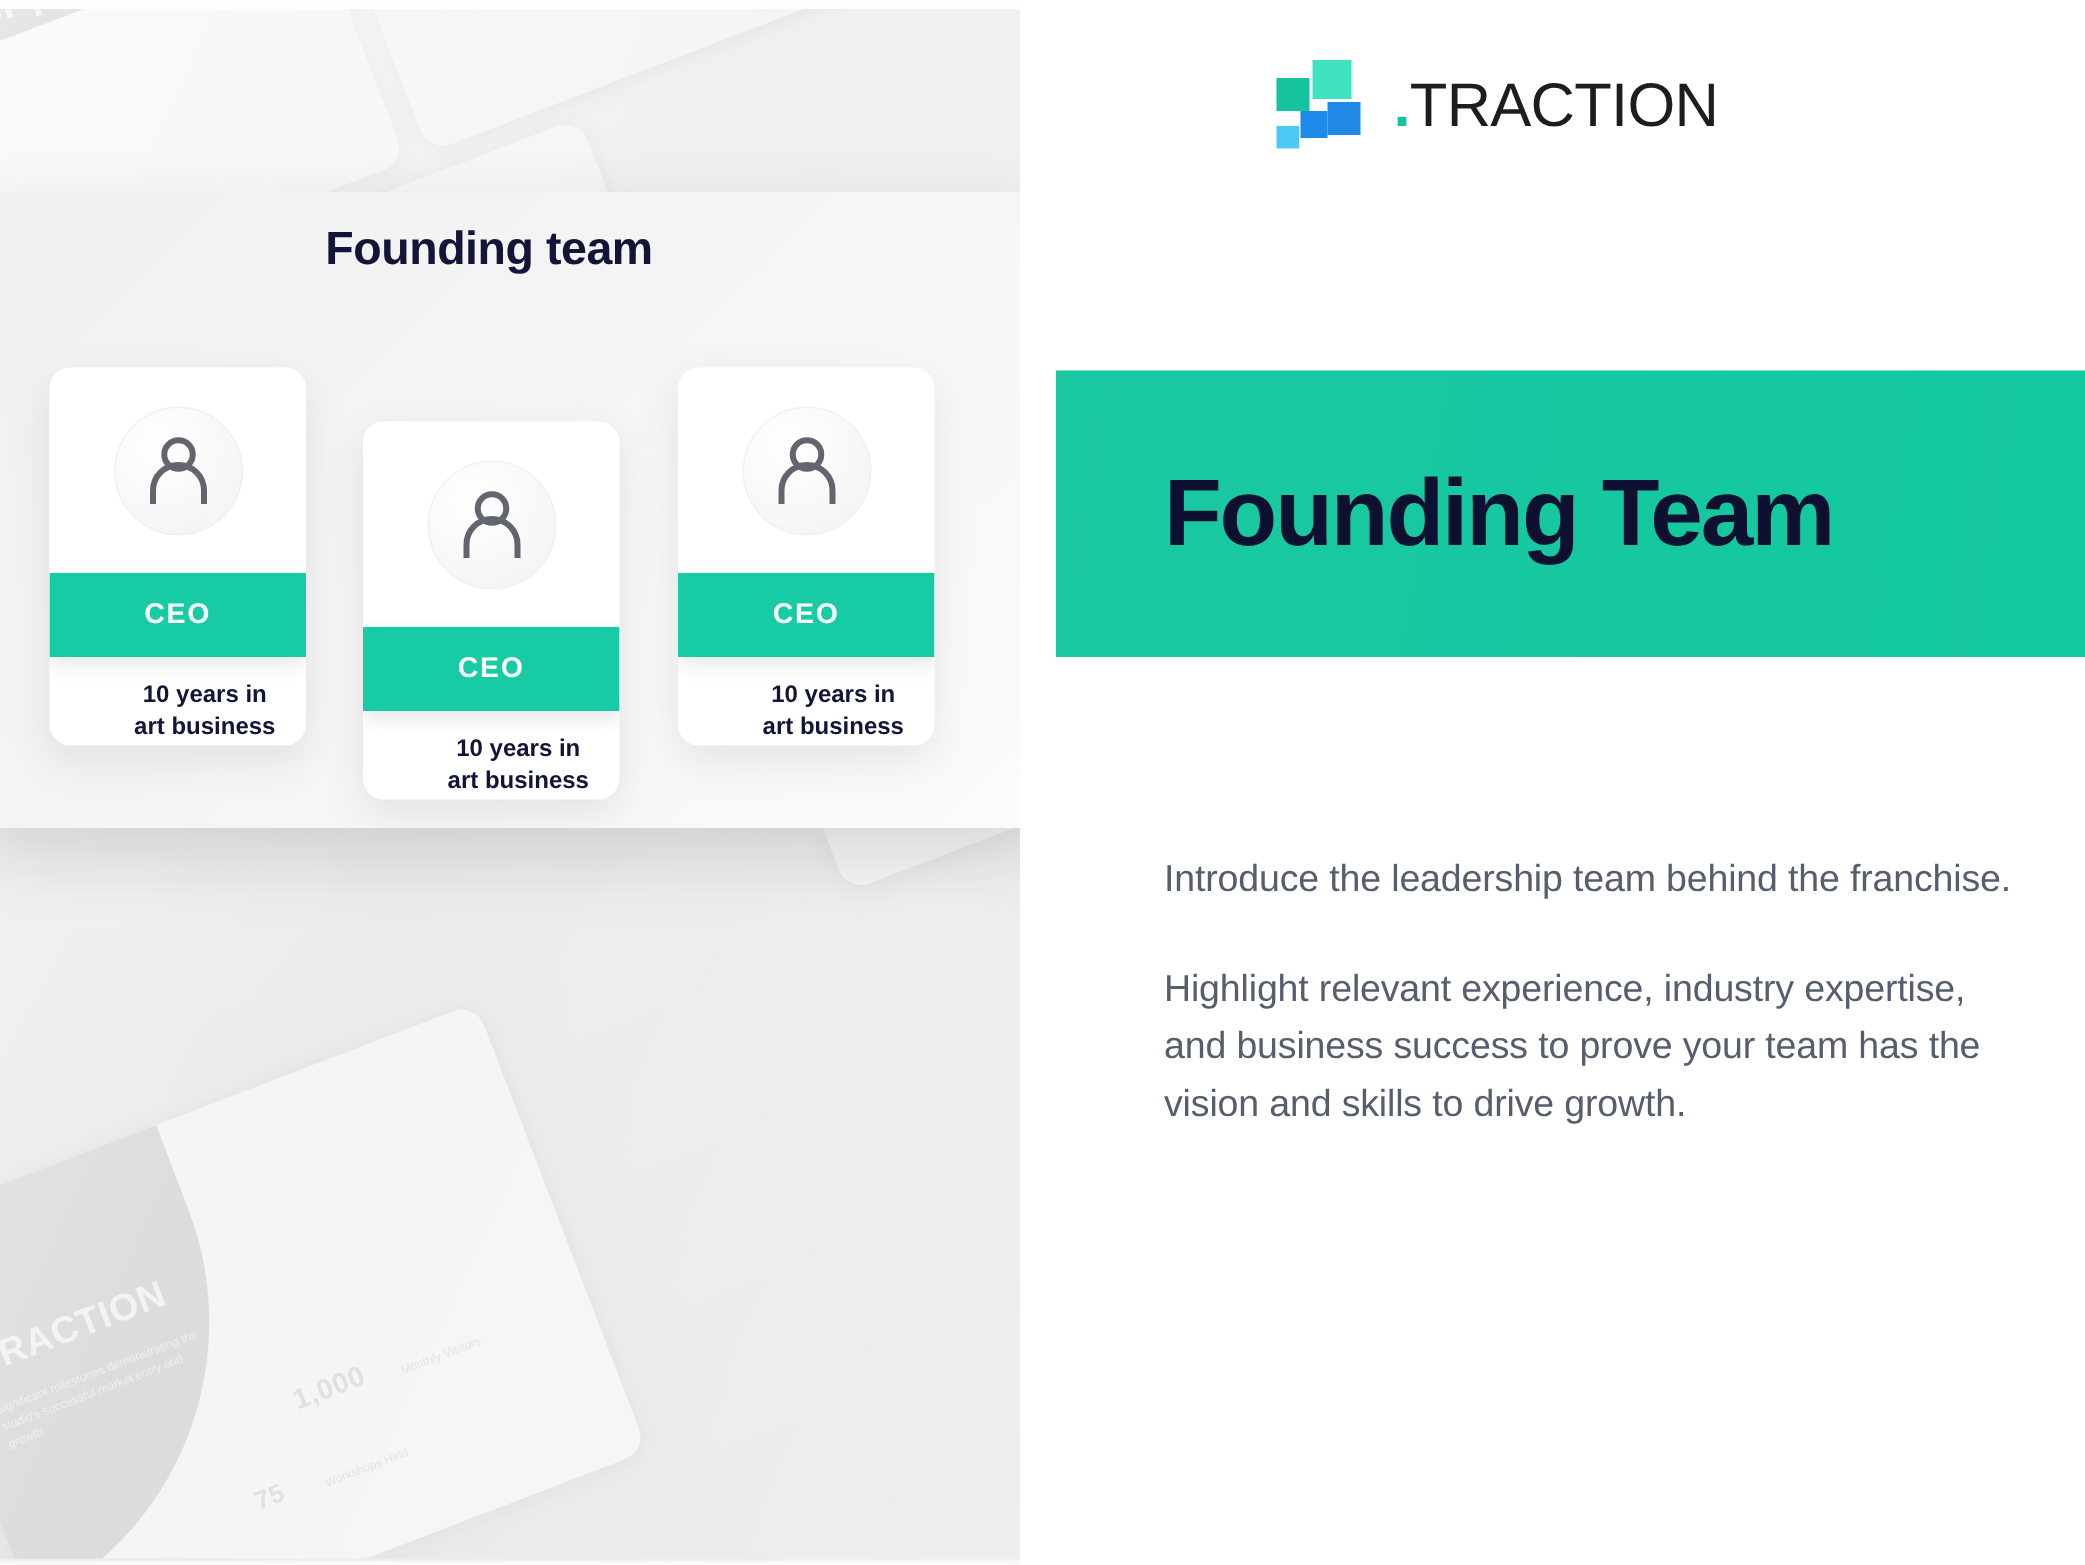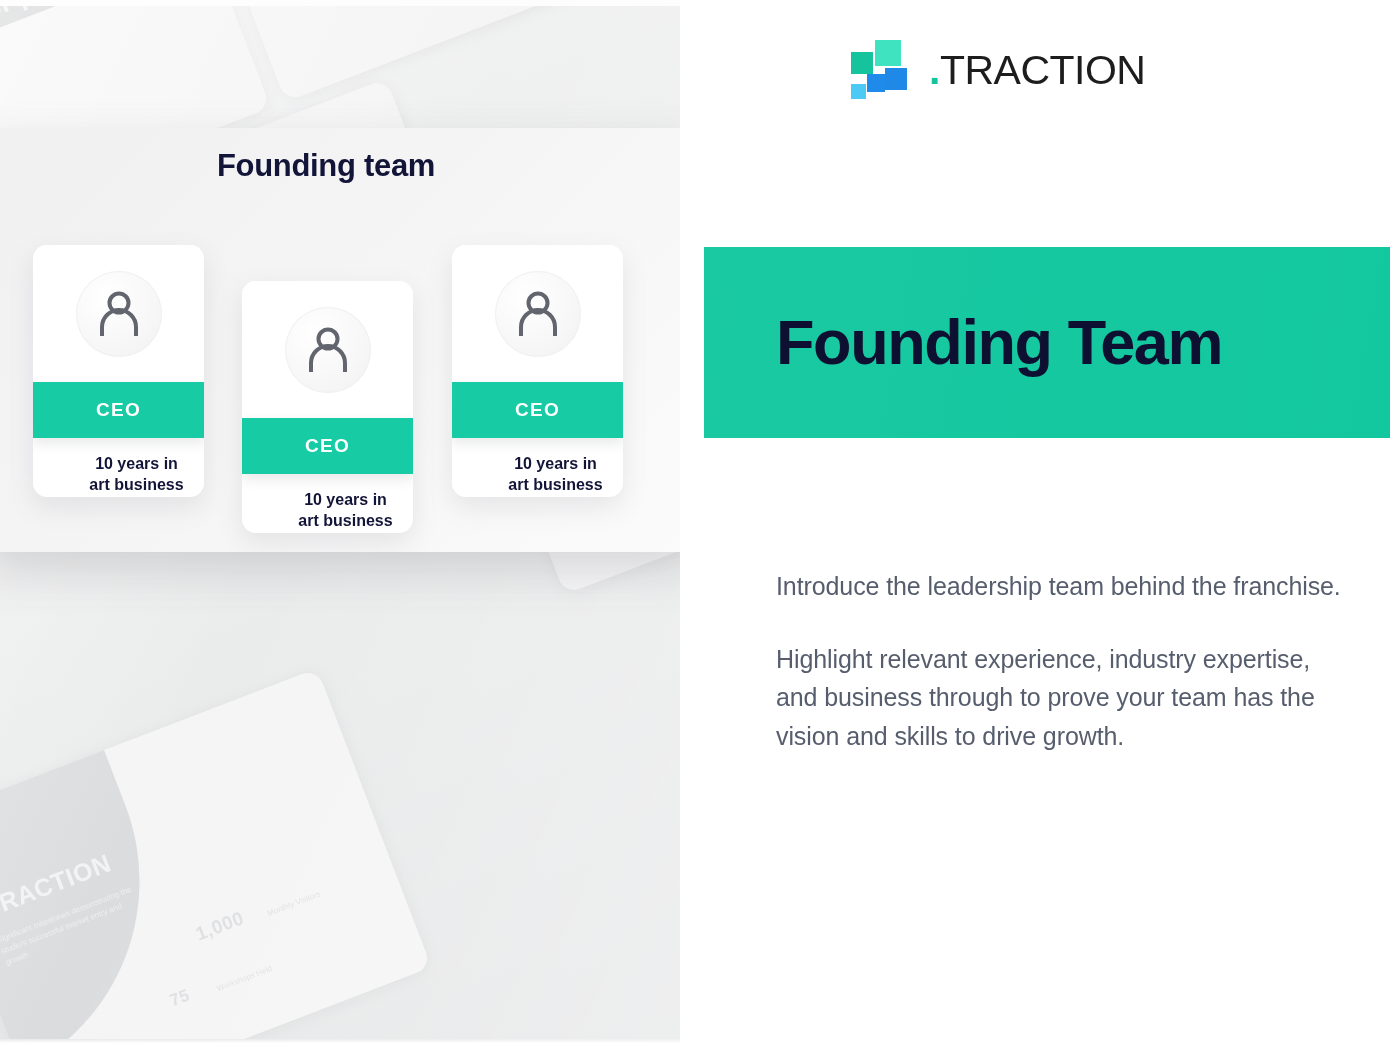--- a/index.html
+++ b/index.html
@@ -268,16 +268,16 @@
       <span class="lw-thin">TRACTION</span>
     </span>
   </div>
 
   <div class="banner">
     <h1>Founding Team</h1>
   </div>
 
   <div class="body-copy">
     <p>Introduce the leadership team behind the franchise.</p>
-    <p>Highlight relevant experience, industry expertise, and business through to prove your team has the vision and skills to drive growth.</p>
+    <p>Highlight relevant experience, industry expertise, and business success to prove your team has the vision and skills to drive growth.</p>
   </div>
 
 </div>
 
 </body></html>

